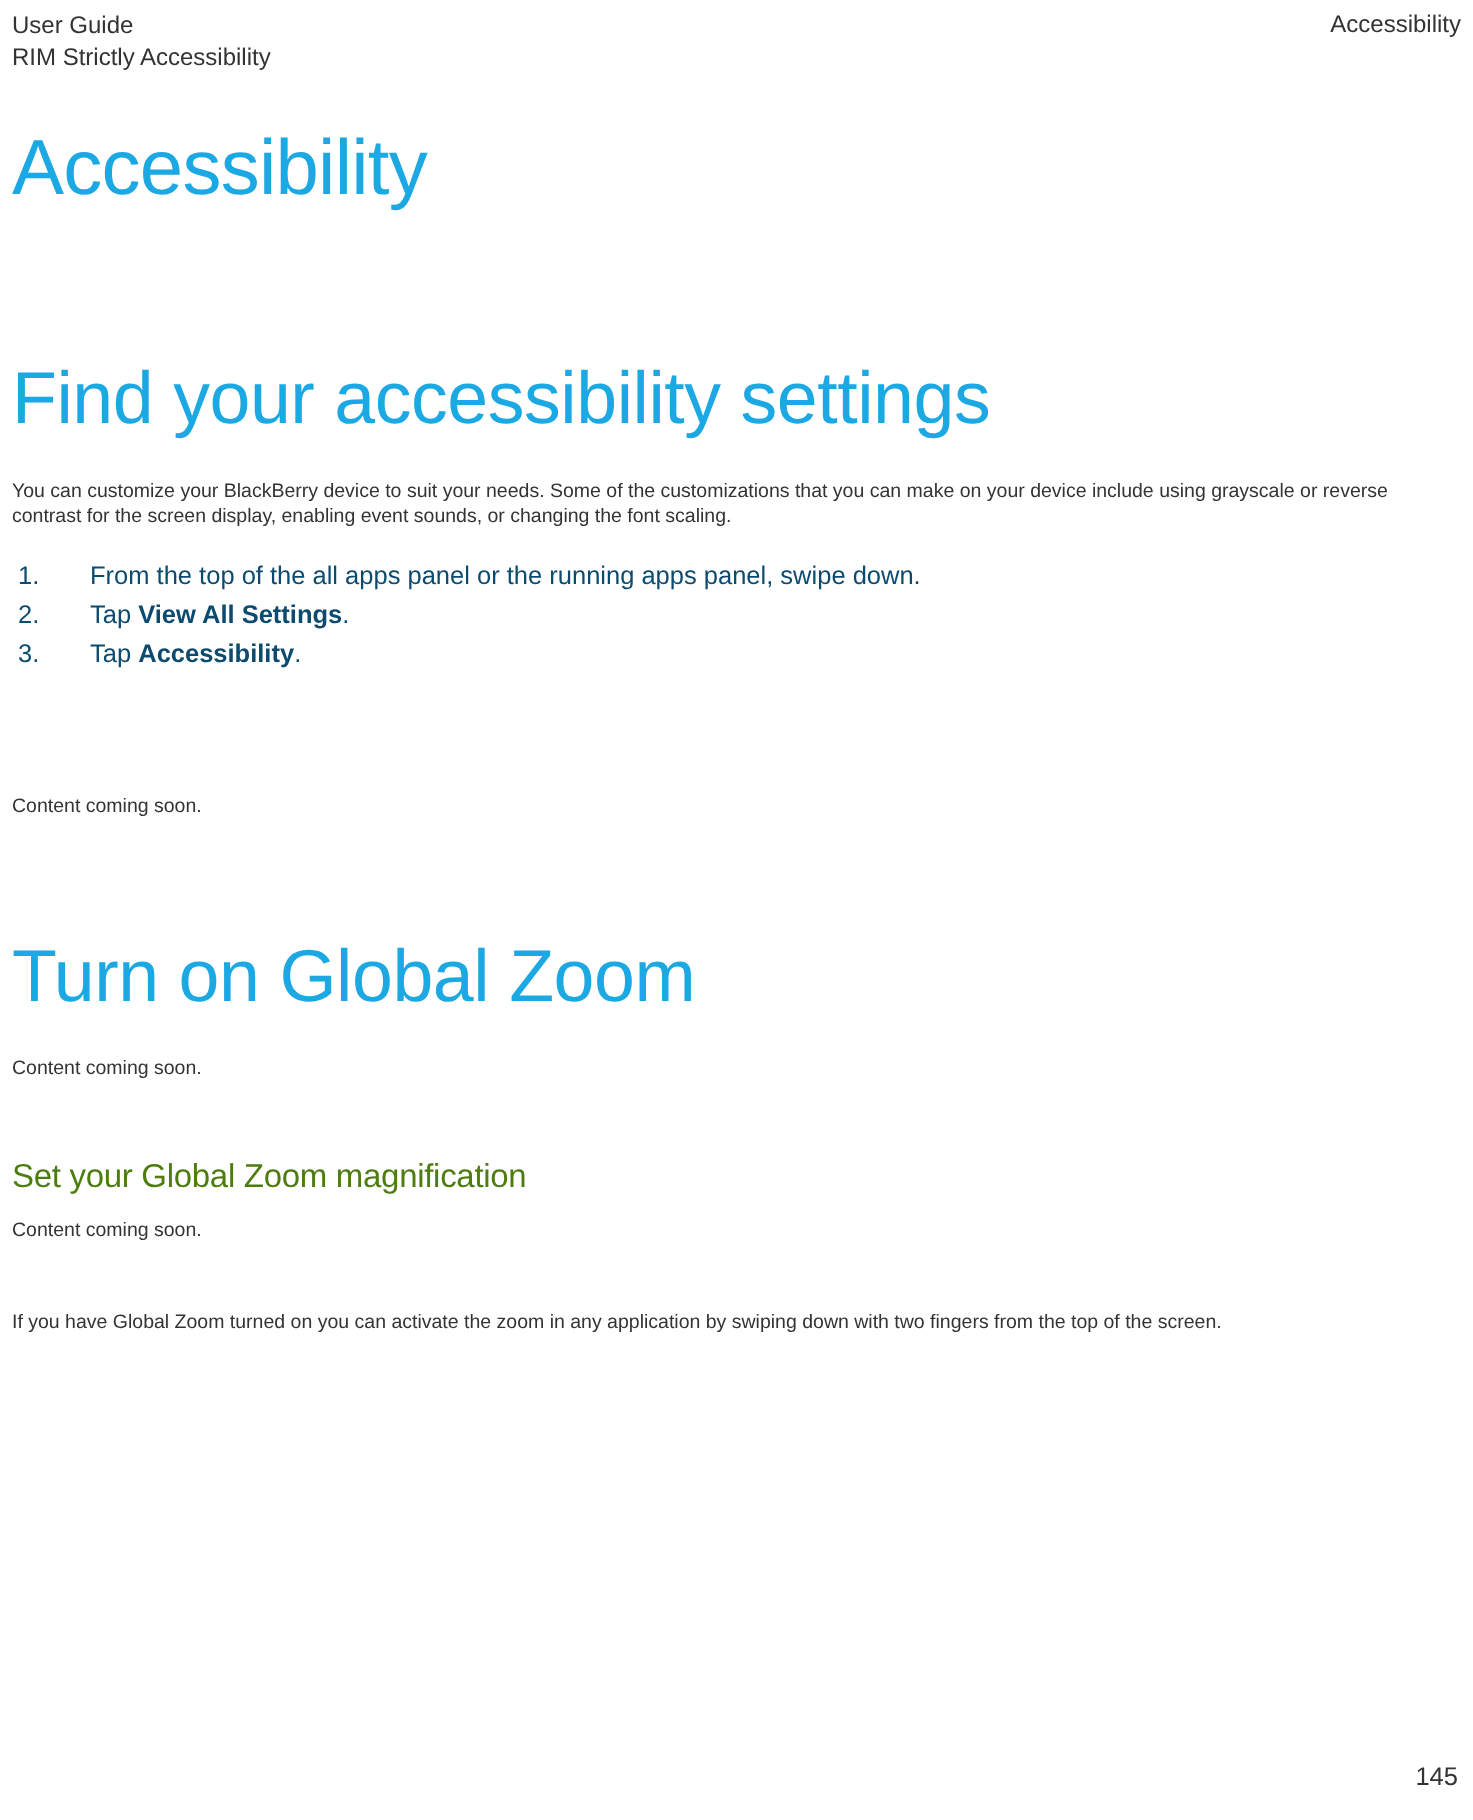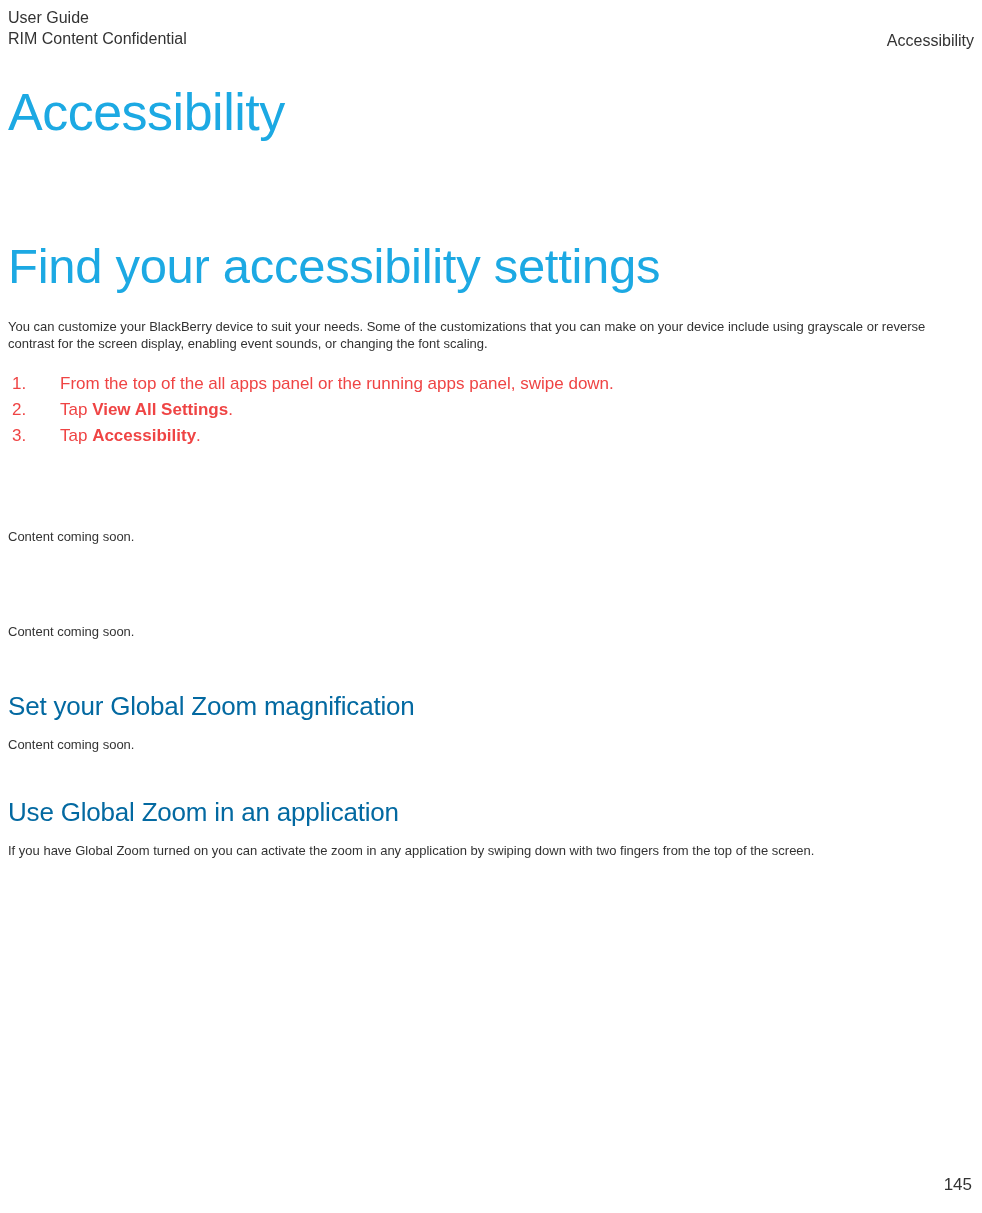--- a/index.html
+++ b/index.html
@@ -12,21 +12,21 @@
       background: #ffffff;
       width: 982px;
       height: 1213px;
       position: relative;
       padding: 8px 8px 0 8px;
       color: #333333;
     }
     .header {
       display: flex;
       justify-content: space-between;
-      align-items: flex-end;
+      align-items: flex-start;
       font-size: 16px;
       color: #333333;
       margin-bottom: 32px;
     }
     .header-left {
       display: flex;
       flex-direction: column;
       line-height: 1.3;
     }
     h1 {
@@ -37,42 +37,42 @@
       letter-spacing: -0.5px;
     }
     h2 {
       font-size: 49px;
       font-weight: normal;
       color: #1ca9e3;
       margin-bottom: 24px;
       letter-spacing: -0.3px;
     }
     h3 {
-      font-size: 26px;
+      font-size: 22px;
       font-weight: normal;
-      color: #0369a1;
+      color: #4d7c0f;
       margin-bottom: 14px;
       letter-spacing: -0.2px;
     }
     p {
       font-size: 13px;
       line-height: 1.35;
       color: #333333;
       margin-bottom: 18px;
     }
     ol {
       list-style: none;
       counter-reset: step;
       margin-bottom: 20px;
     }
     ol li {
       counter-increment: step;
       font-size: 17px;
       line-height: 1.55;
-      color: #ef4444;
+      color: #0c4a6e;
       position: relative;
       padding-left: 52px;
     }
     ol li::before {
       content: counter(step) ".";
       position: absolute;
       left: 4px;
       top: 0;
     }
     .section {
@@ -92,21 +92,21 @@
       font-weight: bold;
       text-align: right;
     }
   </style>
 </head>
 <body>
 
 <div class="header">
   <div class="header-left">
     <span>User Guide</span>
-    <span>RIM Content Confidential</span>
+    <span>RIM Strictly Accessibility</span>
   </div>
   <div>Accessibility</div>
 </div>
 
 <h1>Accessibility</h1>
 
 <div class="section">
   <h2>Find your accessibility settings</h2>
   <p>You can customize your BlackBerry device to suit your needs. Some of the customizations that you can make on your device include using grayscale or reverse contrast for the screen display, enabling event sounds, or changing the font scaling.</p>
   <ol>
@@ -118,26 +118,26 @@
       <span>Tap </span><strong>Accessibility</strong><span>.</span>
     </li>
   </ol>
 </div>
 
 <div class="section">
   <p>Content coming soon.</p>
 </div>
 
 <div class="section">
+  <h2>Turn on Global Zoom</h2>
   <p style="margin-bottom: 50px;">Content coming soon.</p>
 
   <div class="subsection">
     <h3>Set your Global Zoom magnification</h3>
     <p>Content coming soon.</p>
   </div>
 
   <div class="subsection">
-    <h3>Use Global Zoom in an application</h3>
     <p>If you have Global Zoom turned on you can activate the zoom in any application by swiping down with two fingers from the top of the screen.</p>
   </div>
 </div>
 
 <div class="page-number">145</div>
 
 </body></html>

